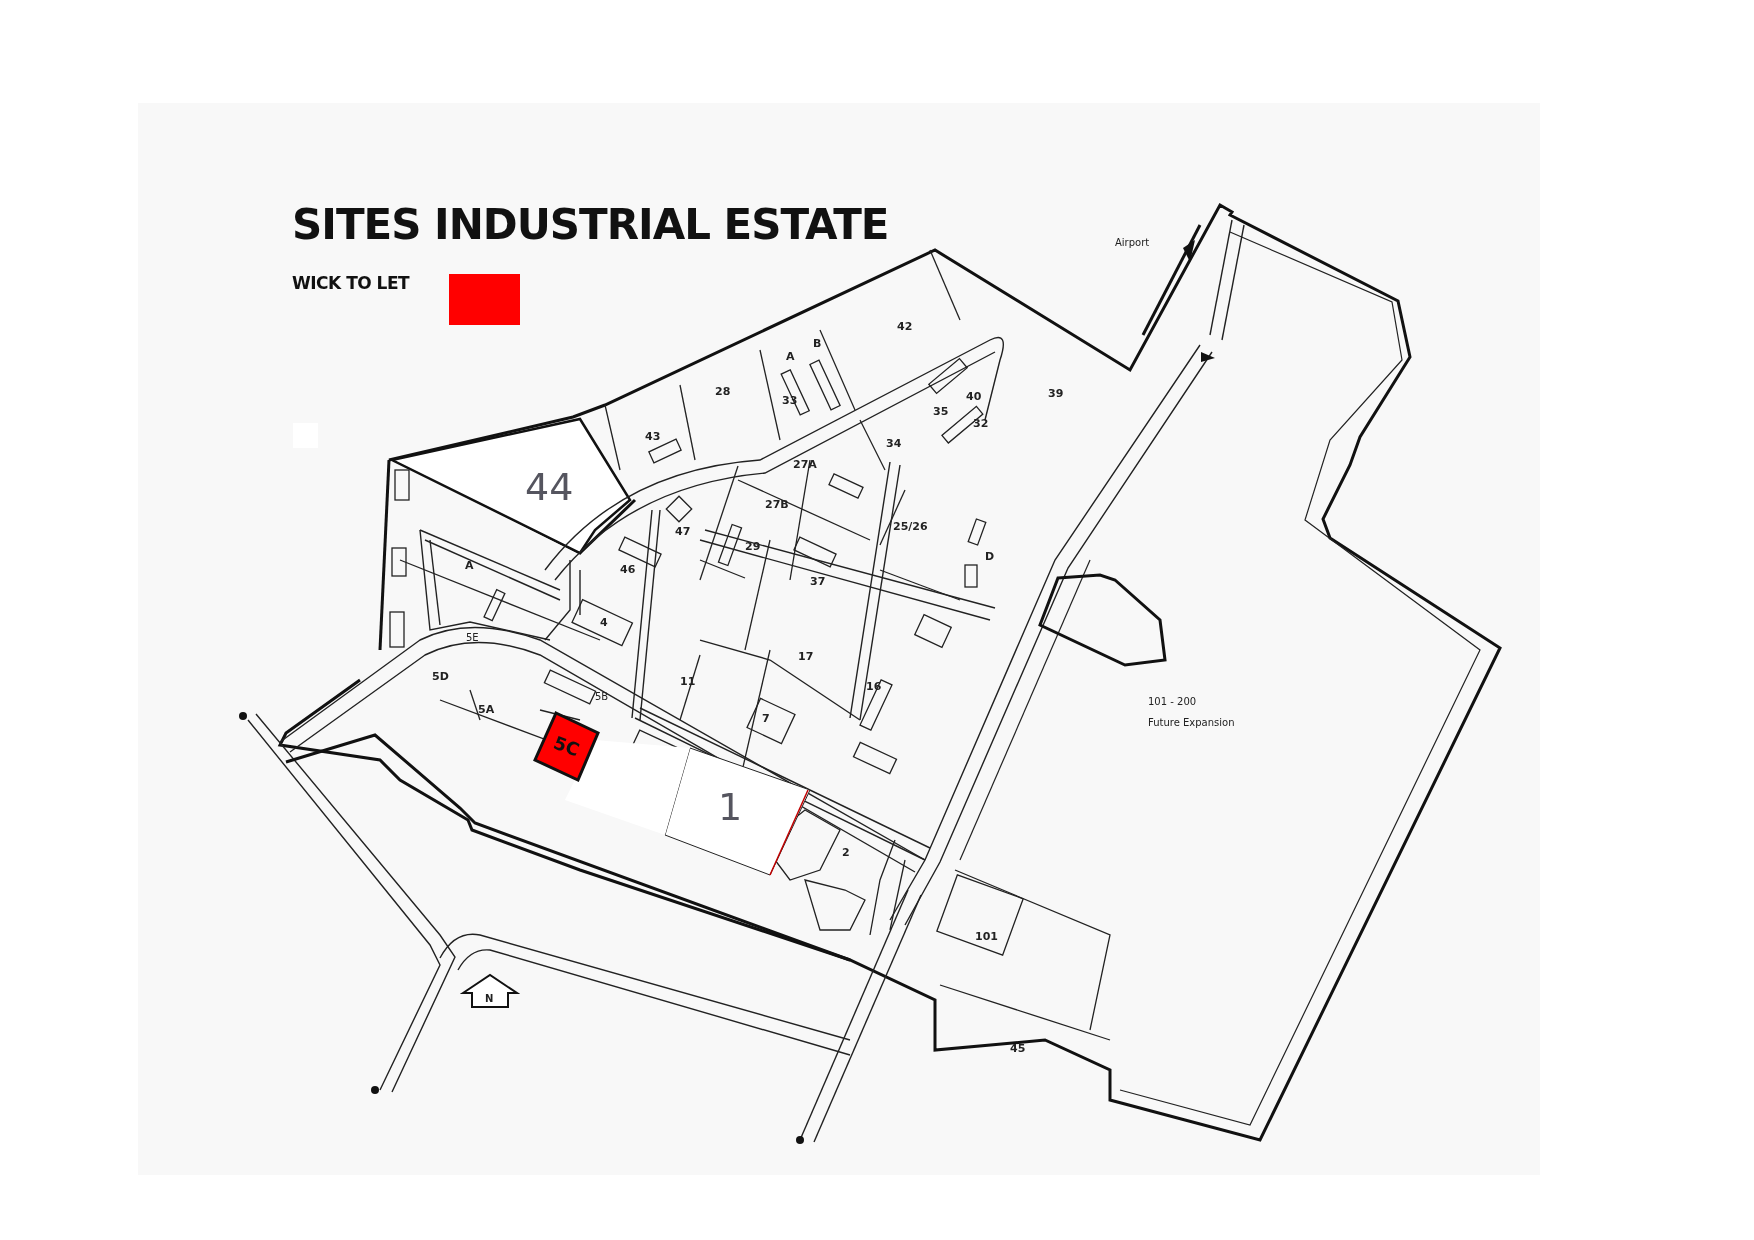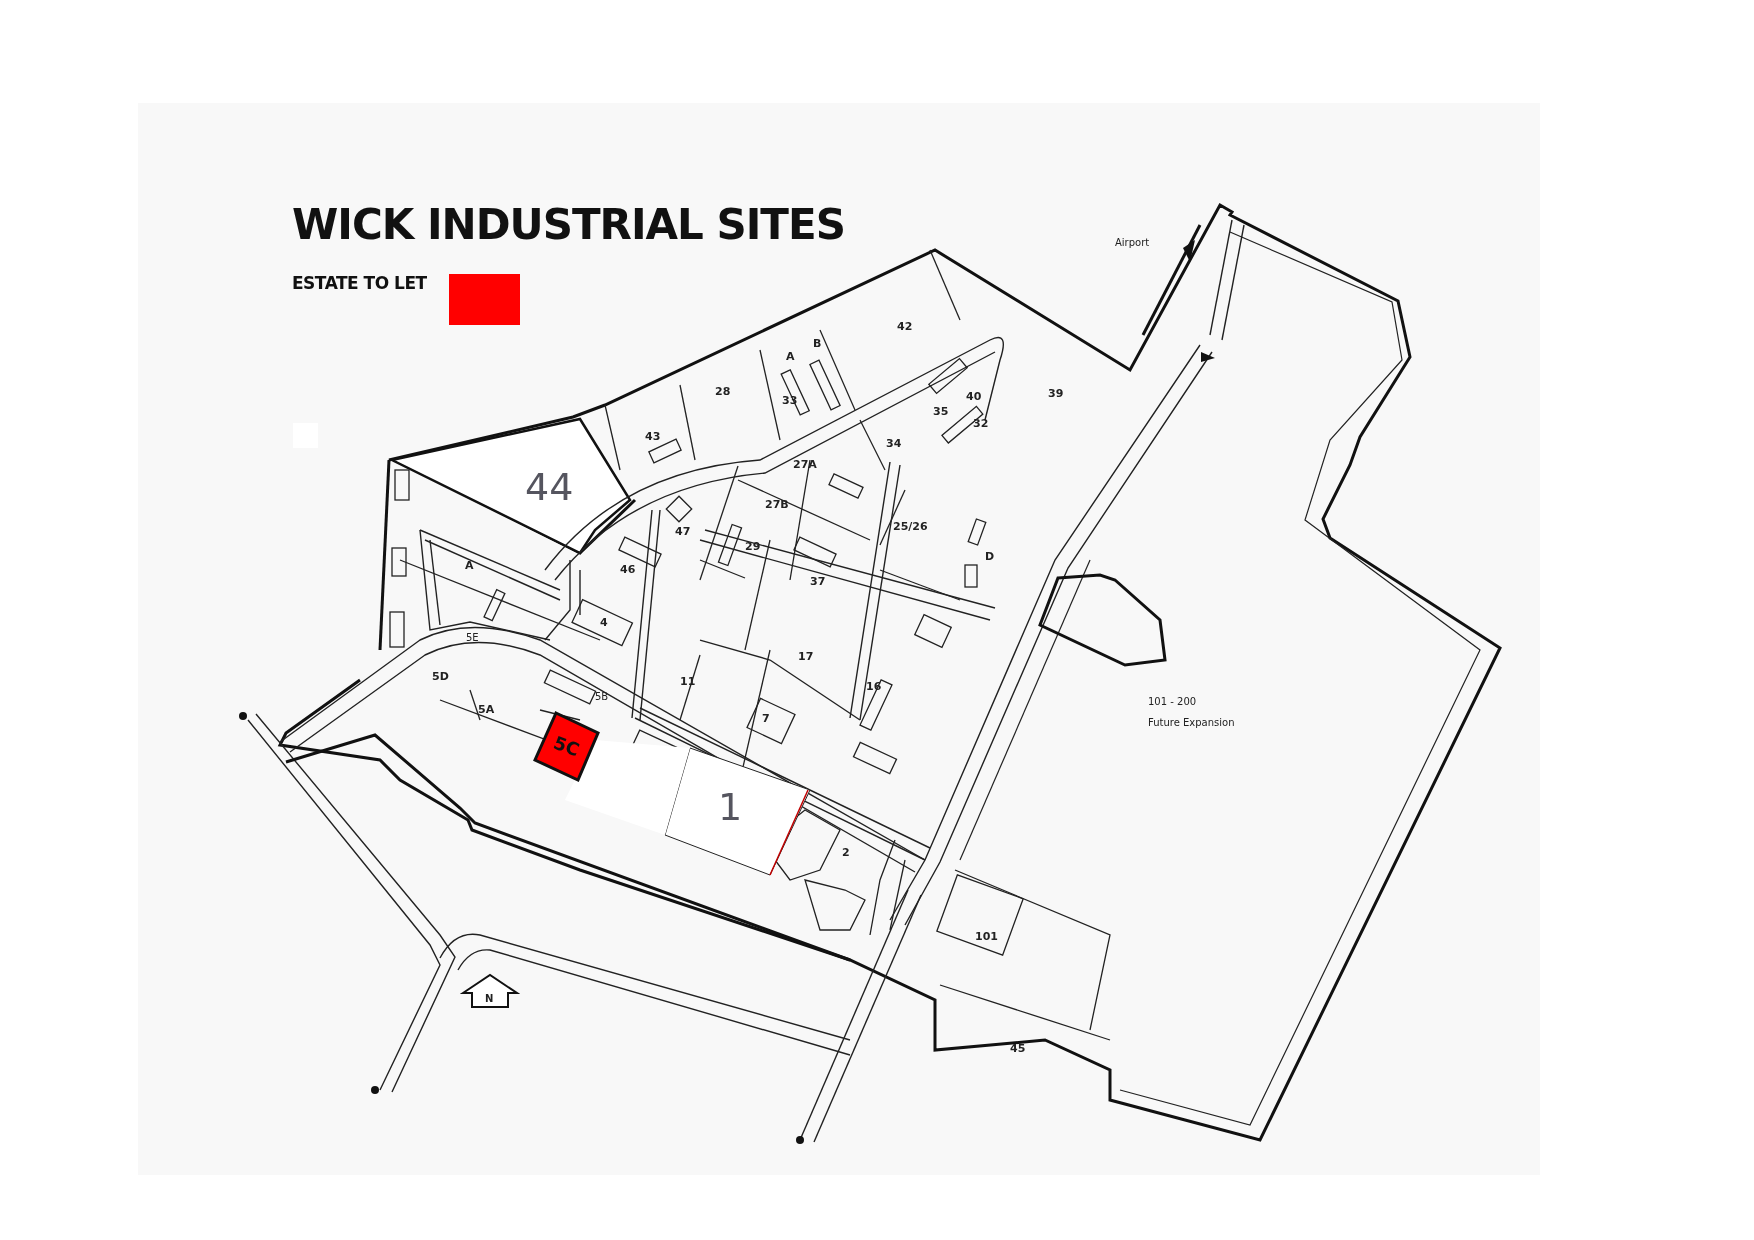--- a/index.html
+++ b/index.html
@@ -191,16 +191,16 @@
     <text x="718" y="820" class="lbl-big" font-size="44">1</text>
     <text x="842" y="856" class="lbl">2</text>
     <text x="975" y="940" class="lbl">101</text>
     <text x="1010" y="1052" class="lbl">45</text>
     <text x="1148" y="705" class="lbl-small">101 - 200</text>
     <text x="1148" y="726" class="lbl-small">Future Expansion</text>
     <text x="1115" y="246" class="lbl-small">Airport</text>
   </g>
 </svg>
 
-<div class="title">WICK INDUSTRIAL SITES</div>
-<div class="legend-label">ESTATE TO LET</div>
+<div class="title">SITES INDUSTRIAL ESTATE</div>
+<div class="legend-label">WICK TO LET</div>
 <div class="legend-swatch"></div>
 <div class="white-square"></div>
 
 </body></html>

